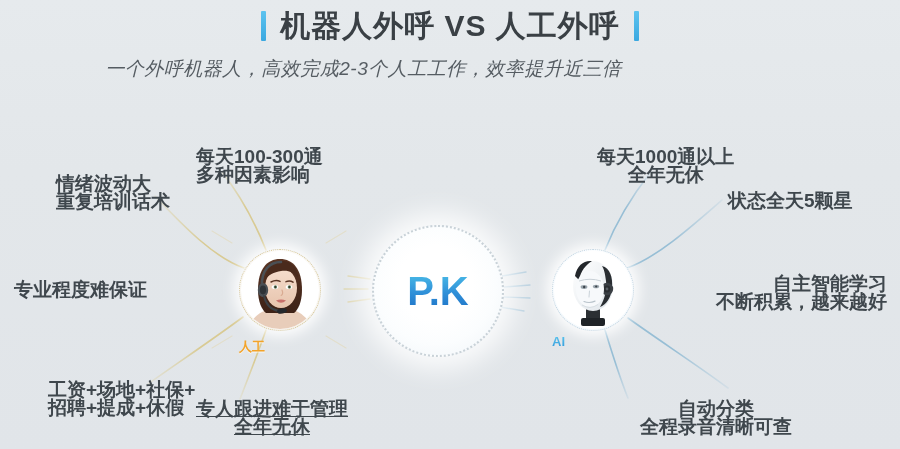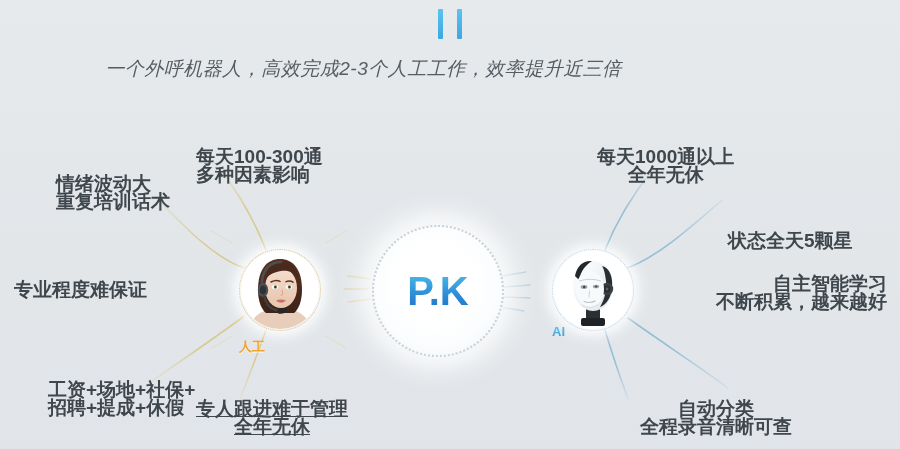--- a/index.html
+++ b/index.html
@@ -138,21 +138,21 @@
   }
   #caption-human {
     left: 239px;
     top: 338px;
     width: 80px;
     color: #f2a32a;
     text-shadow: 0 1px 0 rgba(255,255,255,0.7);
   }
   #caption-ai {
     left: 552px;
-    top: 324px;
+    top: 334px;
     width: 80px;
     background: linear-gradient(180deg, #5fc9ef 0%, #3098db 100%);
     -webkit-background-clip: text;
     background-clip: text;
     color: transparent;
   }
 
   
   .label {
     position: absolute;
@@ -167,20 +167,21 @@
   .label .ln { display: block; }
 </style>
 </head>
 <body>
 
 <div id="stage">
 
   <div class="header">
     <div class="title-row">
       <span class="title-bar"></span>
+      <span class="title-text">机器人外呼 VS 人工外呼</span>
       <span class="title-bar"></span>
     </div>
     <div class="subtitle">一个外呼机器人，高效完成2-3个人工工作，效率提升近三倍</div>
   </div>
 
   <svg id="lines" viewBox="0 0 900 449" xmlns="http://www.w3.org/2000/svg">
     <defs>
       <linearGradient id="gGold" x1="0" y1="0" x2="1" y2="0">
         <stop offset="0%" stop-color="#ddd2a4" stop-opacity="0.25"></stop>
         <stop offset="55%" stop-color="#d8c98f" stop-opacity="0.95"></stop>
@@ -373,21 +374,21 @@
   <div class="label align-left" style="left:196px; top:400px;text-decoration:underline;">
     <span class="ln">专人跟进难于管理</span>
     <span class="ln" style="text-align:center;">全年无休</span>
   </div>
 
   <div class="label align-left" style="left:597px; top:148px;">
     <span class="ln">每天1000通以上</span>
     <span class="ln" style="text-align:center;">全年无休</span>
   </div>
 
-  <div class="label align-left" style="left:728px; top:192px;margin-top:40px;">
+  <div class="label align-left" style="left:728px; top:192px;">
     <span class="ln">状态全天5颗星</span>
   </div>
 
   <div class="label align-right" style="left:672px; top:275px; width:215px;">
     <span class="ln">自主智能学习</span>
     <span class="ln">不断积累，越来越好</span>
   </div>
 
   <div class="label align-left" style="left:596px; top:400px;margin-left:44px;">
     <span class="ln" style="text-align:center;">自动分类</span>

